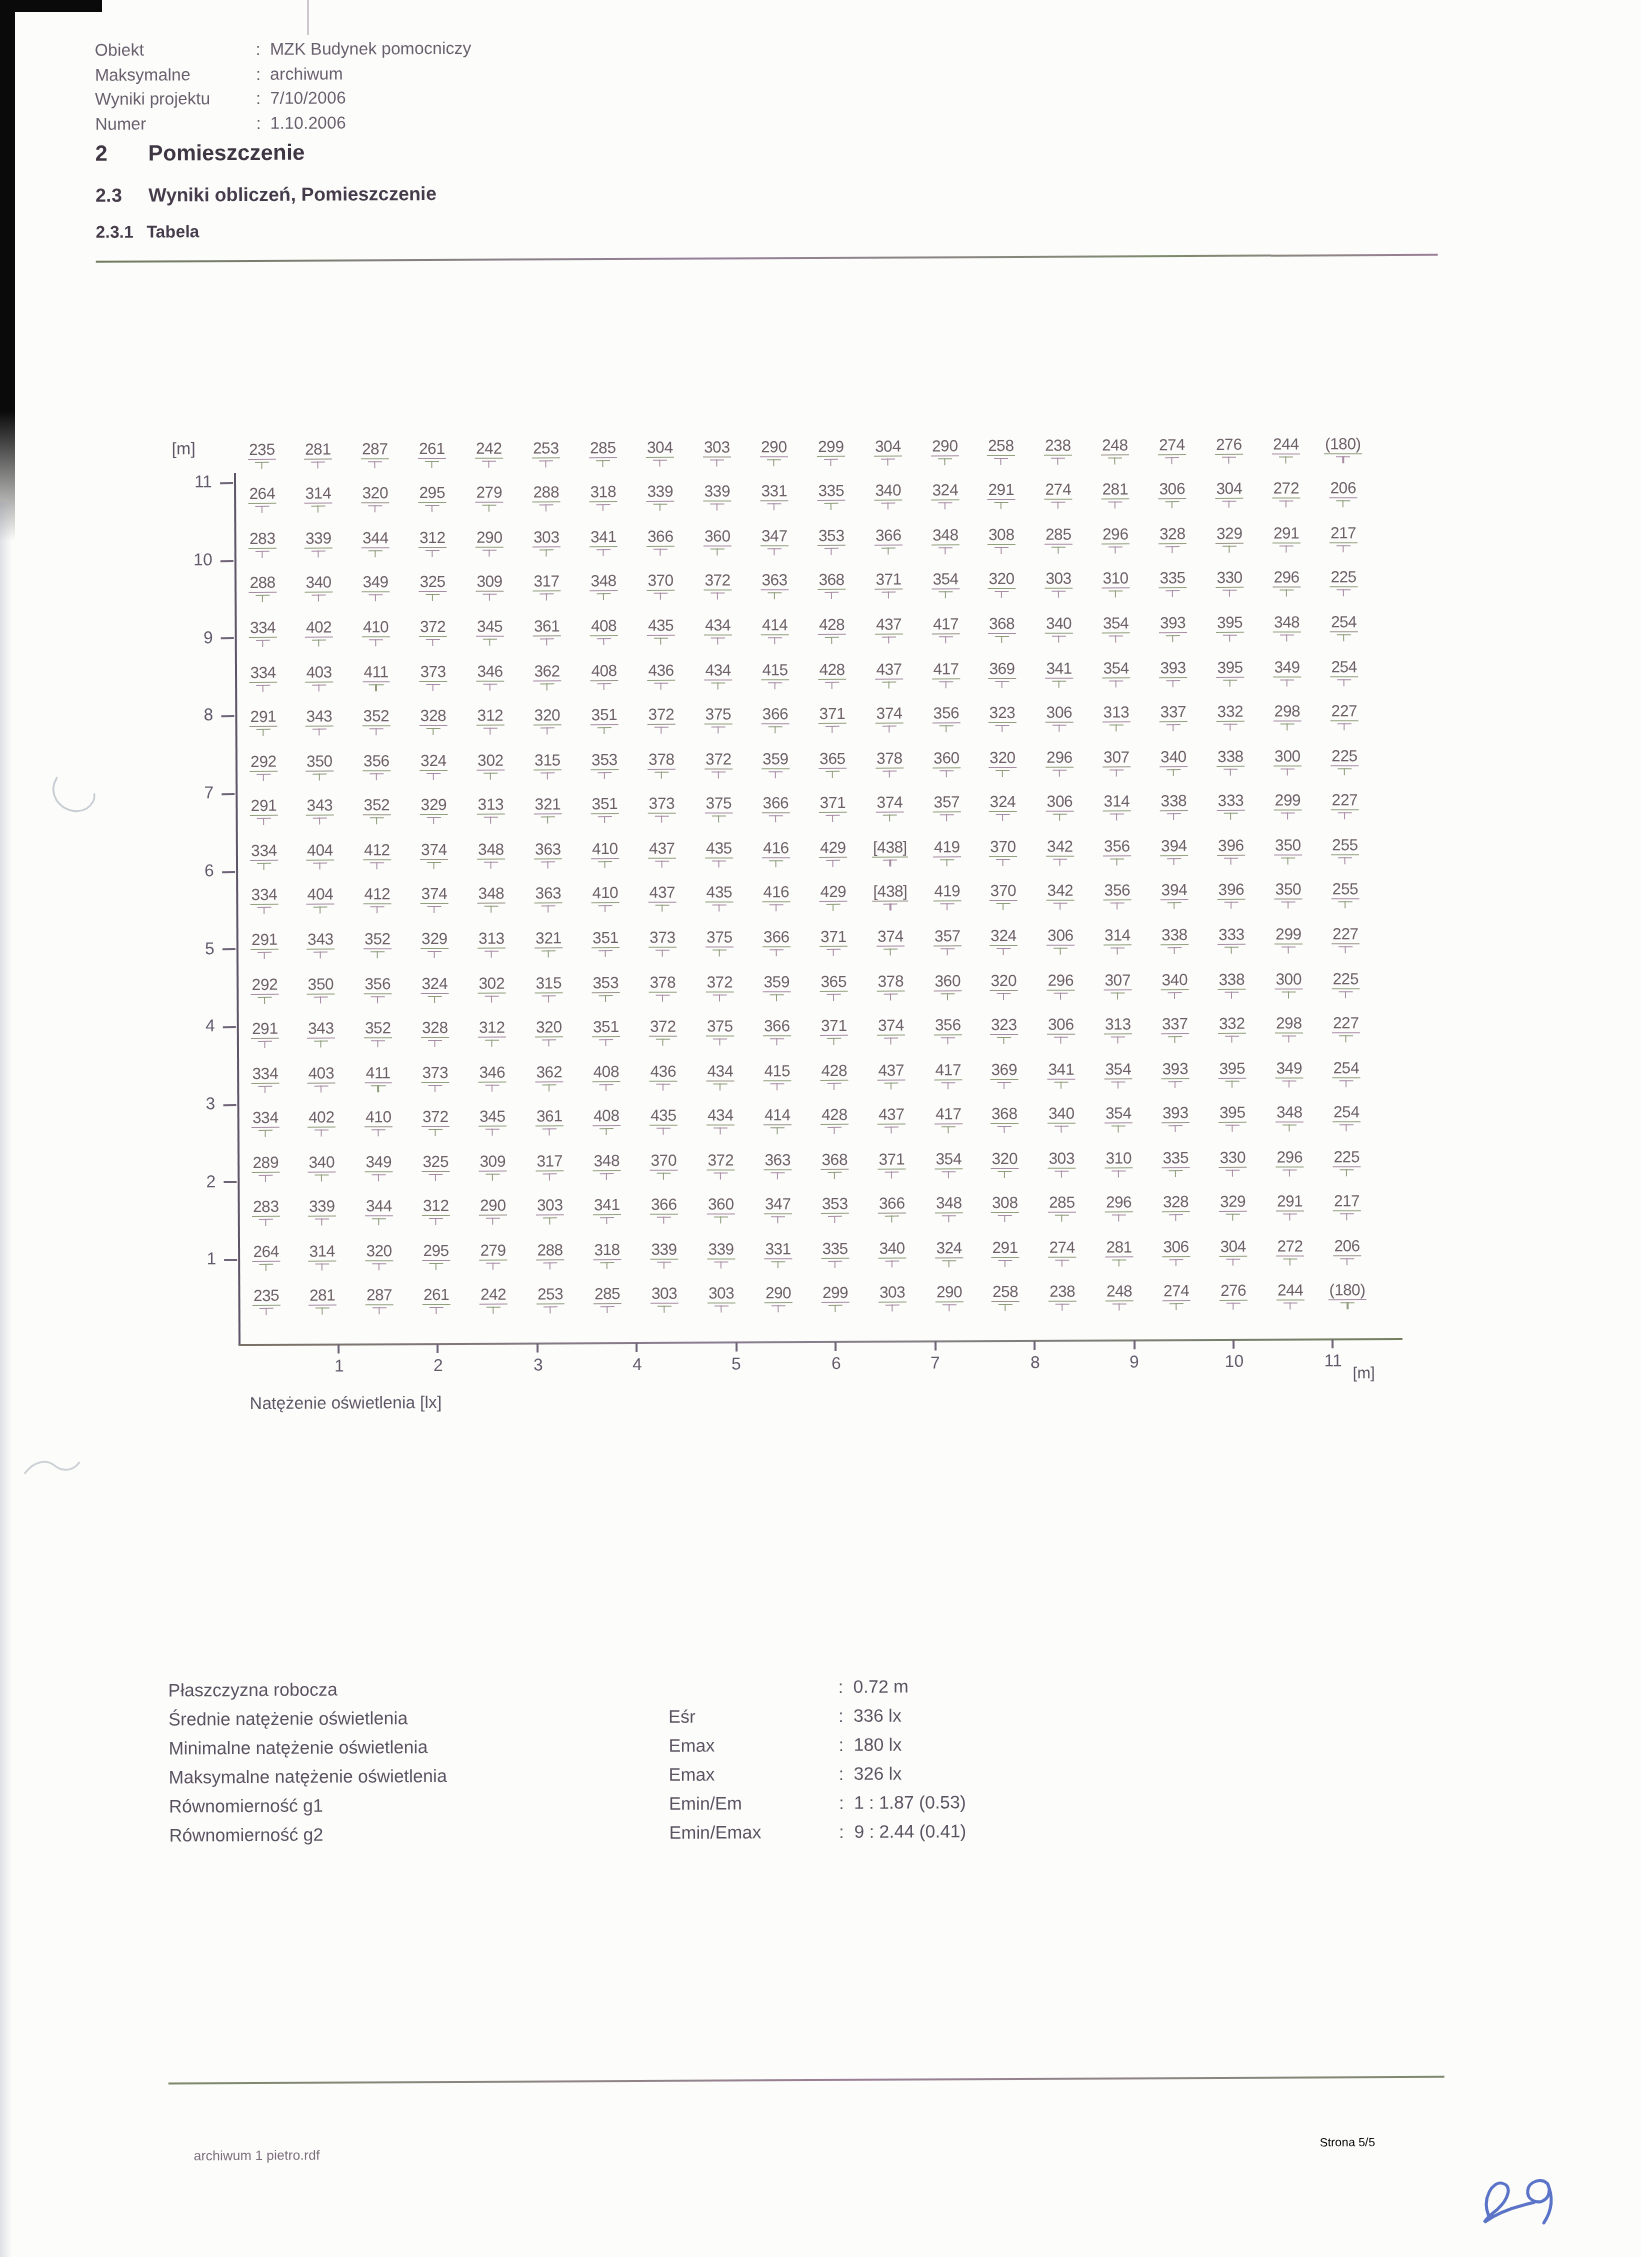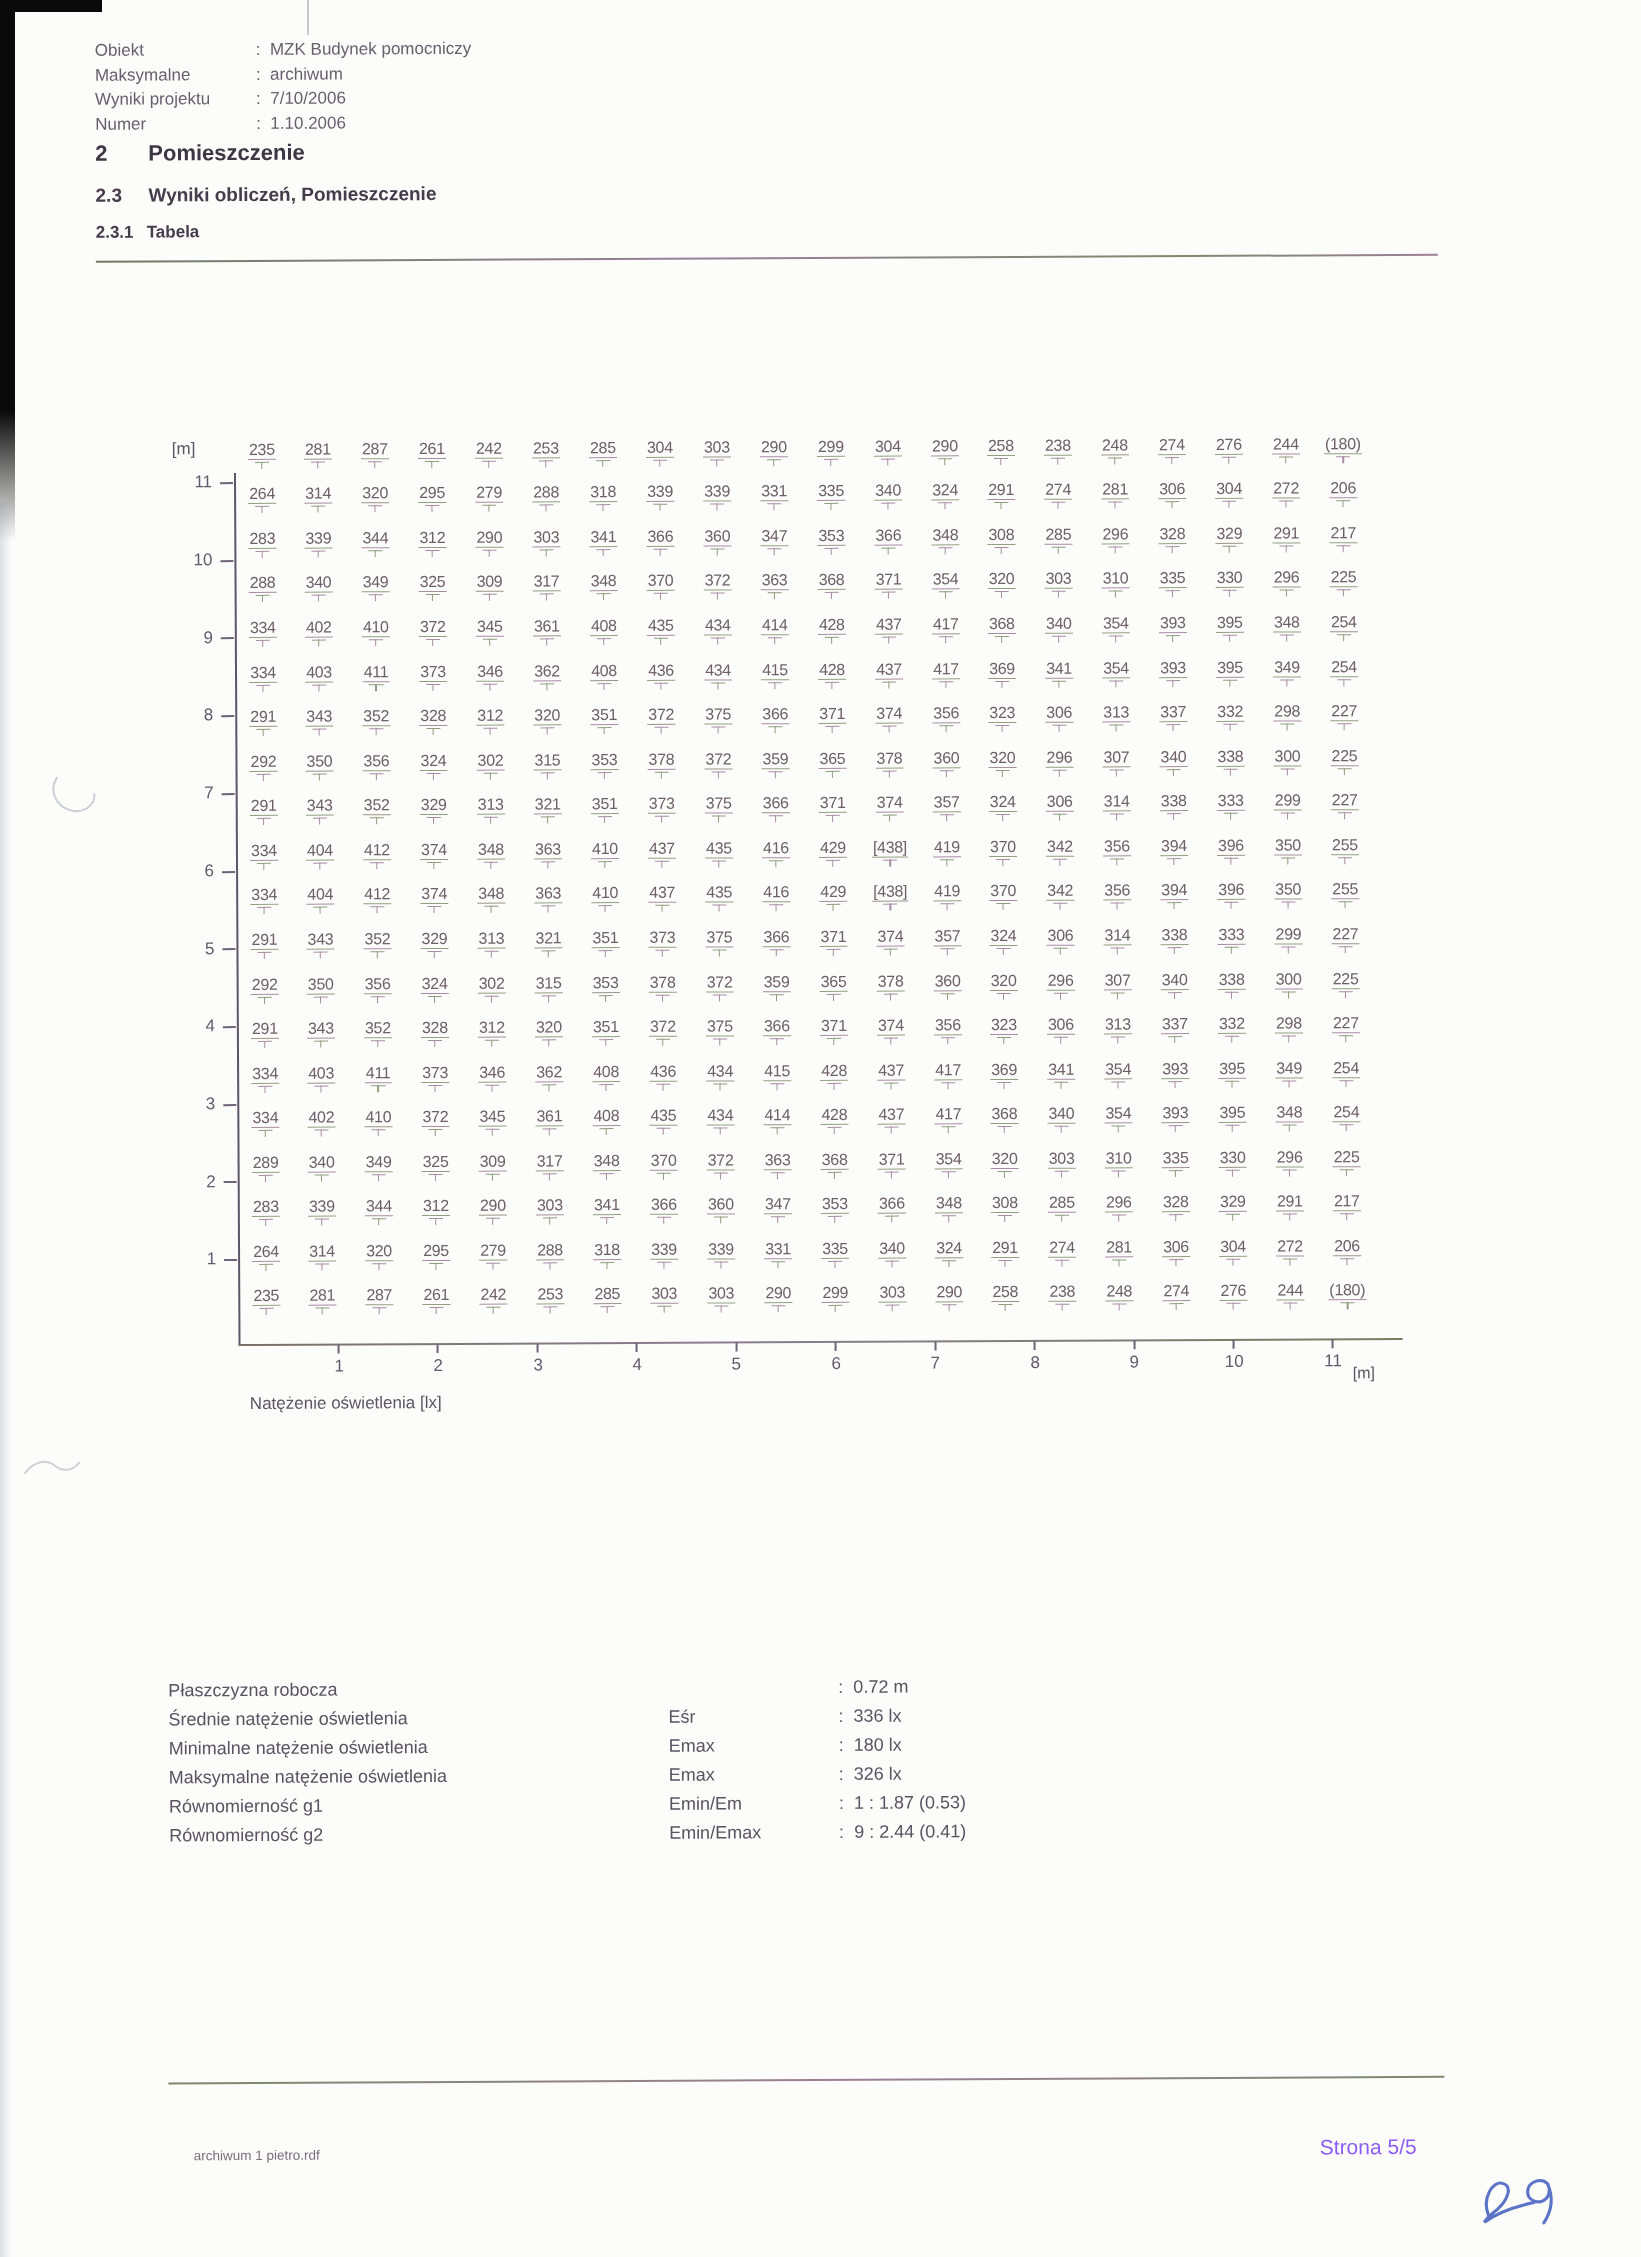--- a/index.html
+++ b/index.html
@@ -62,21 +62,21 @@
 
   
   #summary{position:absolute;left:166px;top:1677px;font-size:18px;color:#5a5260;}
   .srow{display:flex;height:29px;align-items:flex-start;}
   .slabel{width:500px;}
   .ssym{width:170px;}
   .sval{white-space:pre;}
 
   
   .foot-left{position:absolute;left:189px;top:2145px;font-size:13.5px;color:#7b6f7b;}
-  .foot-right{position:absolute;left:1315px;top:2138px;font-size:21px;color:#8b5cf6;}
+  .foot-right{position:absolute;left:1315px;top:2138px;font-size:12px;color:#000000;}
   .handwritten{position:absolute;left:1475px;top:2161px;transform:rotate(-6deg);}
 </style>
 </head>
 <body>
 
 <div class="page">
 
   <div class="edge-left"></div>
   <div class="edge-left-faint"></div>
   <div class="edge-top"></div>

